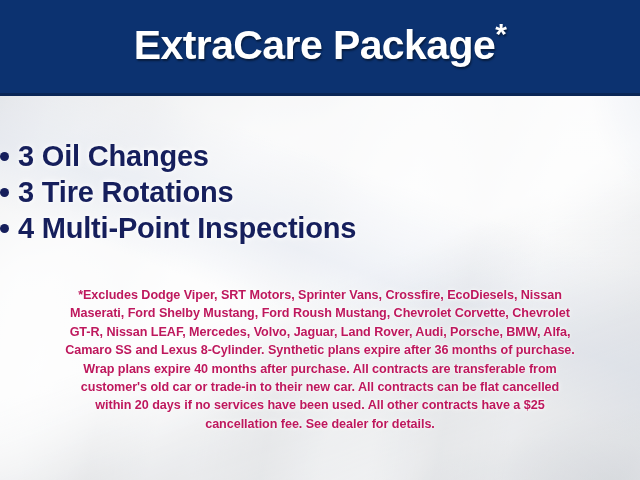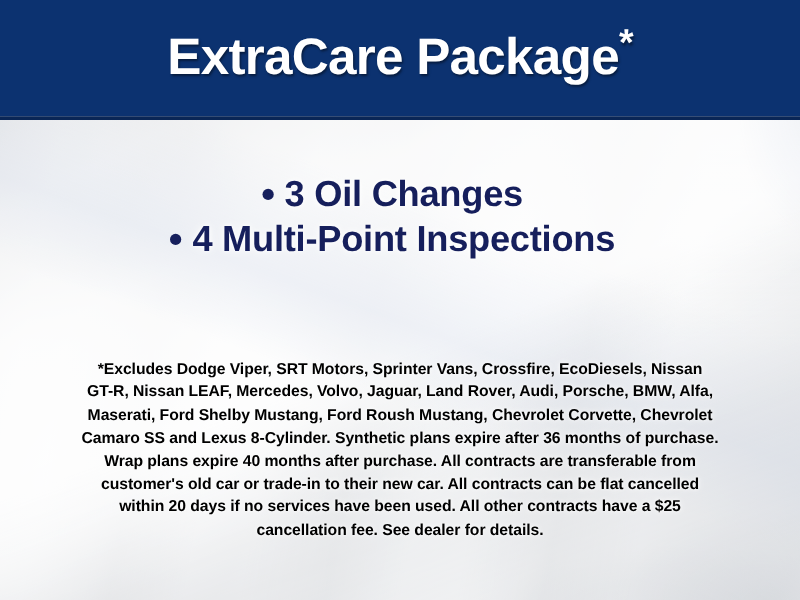--- a/index.html
+++ b/index.html
@@ -129,21 +129,21 @@
     line-height: 0;
   }
 
   
   #benefits {
     position: absolute;
     left: 0;
     top: 138px;
     width: 628px;
     z-index: 4;
-    text-align: center;
+    text-align: left;
     list-style: none;
     margin: 0;
     padding: 0;
   }
   #benefits li {
     color: #161f5c;
     font-size: 29px;
     font-weight: bold;
     line-height: 36px;
     letter-spacing: -0.2px;
@@ -164,21 +164,21 @@
   #disclaimer {
     position: absolute;
     left: 28px;
     top: 286px;
     width: 584px;
     z-index: 4;
     text-align: center;
   }
   #disclaimer p {
     margin: 0;
-    color: #000000;
+    color: #be185d;
     font-size: 12.6px;
     font-weight: bold;
     line-height: 18.4px;
     letter-spacing: -0.05px;
     text-shadow: 0 0 3px rgba(255,255,255,0.95), 0 0 7px rgba(255,255,255,0.8);
   }
 </style>
 </head>
 <body>
 
@@ -193,27 +193,28 @@
     <div class="layer bg-veil"></div>
   </div>
 
   <div id="header-banner">
     <h1 id="header-title"><span>ExtraCare Package</span><span class="asterisk">*</span></h1>
   </div>
   <div id="header-rule"></div>
 
   <ul id="benefits">
     <li><span class="dot"></span><span>3 Oil Changes</span></li>
+    <li><span class="dot"></span><span>3 Tire Rotations</span></li>
     <li><span class="dot"></span><span>4 Multi-Point Inspections</span></li>
   </ul>
 
   <div id="disclaimer">
     <p>*Excludes Dodge Viper, SRT Motors, Sprinter Vans, Crossfire, EcoDiesels, Nissan</p>
+    <p>Maserati, Ford Shelby Mustang, Ford Roush Mustang, Chevrolet Corvette, Chevrolet</p>
     <p>GT-R, Nissan LEAF, Mercedes, Volvo, Jaguar, Land Rover, Audi, Porsche, BMW, Alfa,</p>
-    <p>Maserati, Ford Shelby Mustang, Ford Roush Mustang, Chevrolet Corvette, Chevrolet</p>
     <p>Camaro SS and Lexus 8-Cylinder. Synthetic plans expire after 36 months of purchase.</p>
     <p>Wrap plans expire 40 months after purchase. All contracts are transferable from</p>
     <p>customer's old car or trade-in to their new car. All contracts can be flat cancelled</p>
     <p>within 20 days if no services have been used. All other contracts have a $25</p>
     <p>cancellation fee. See dealer for details.</p>
   </div>
 
 </div>
 
 </body></html>

